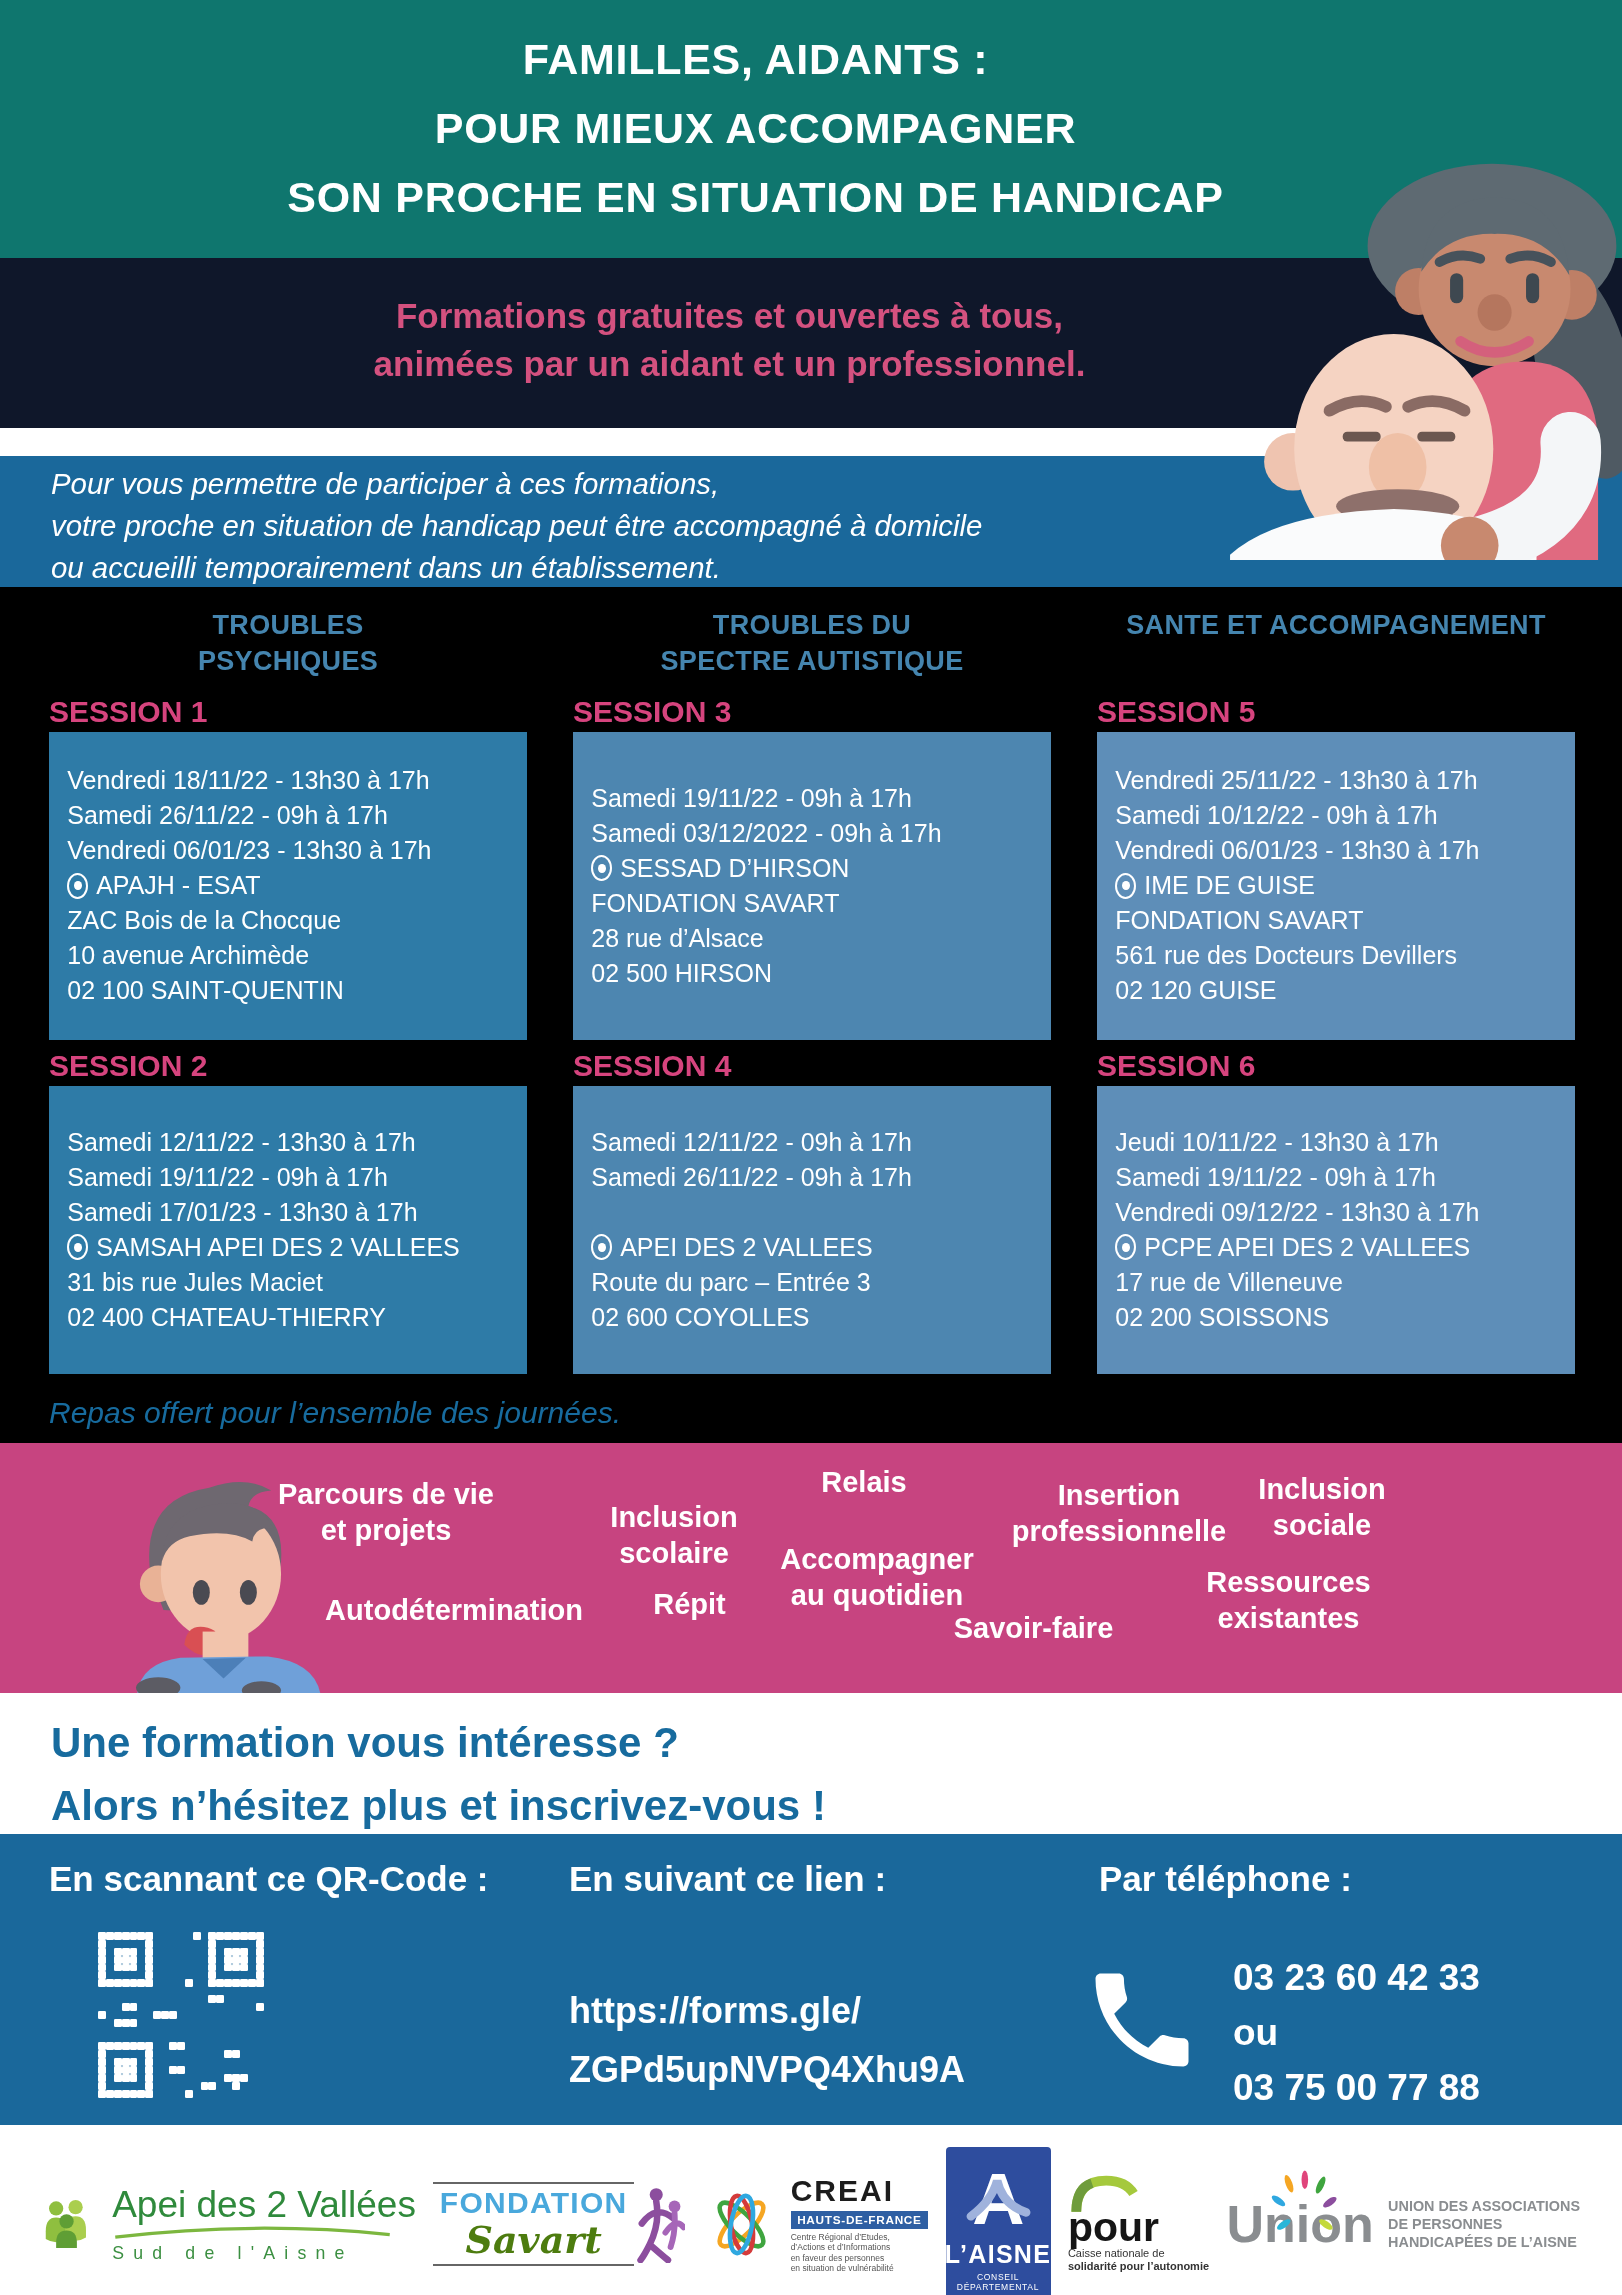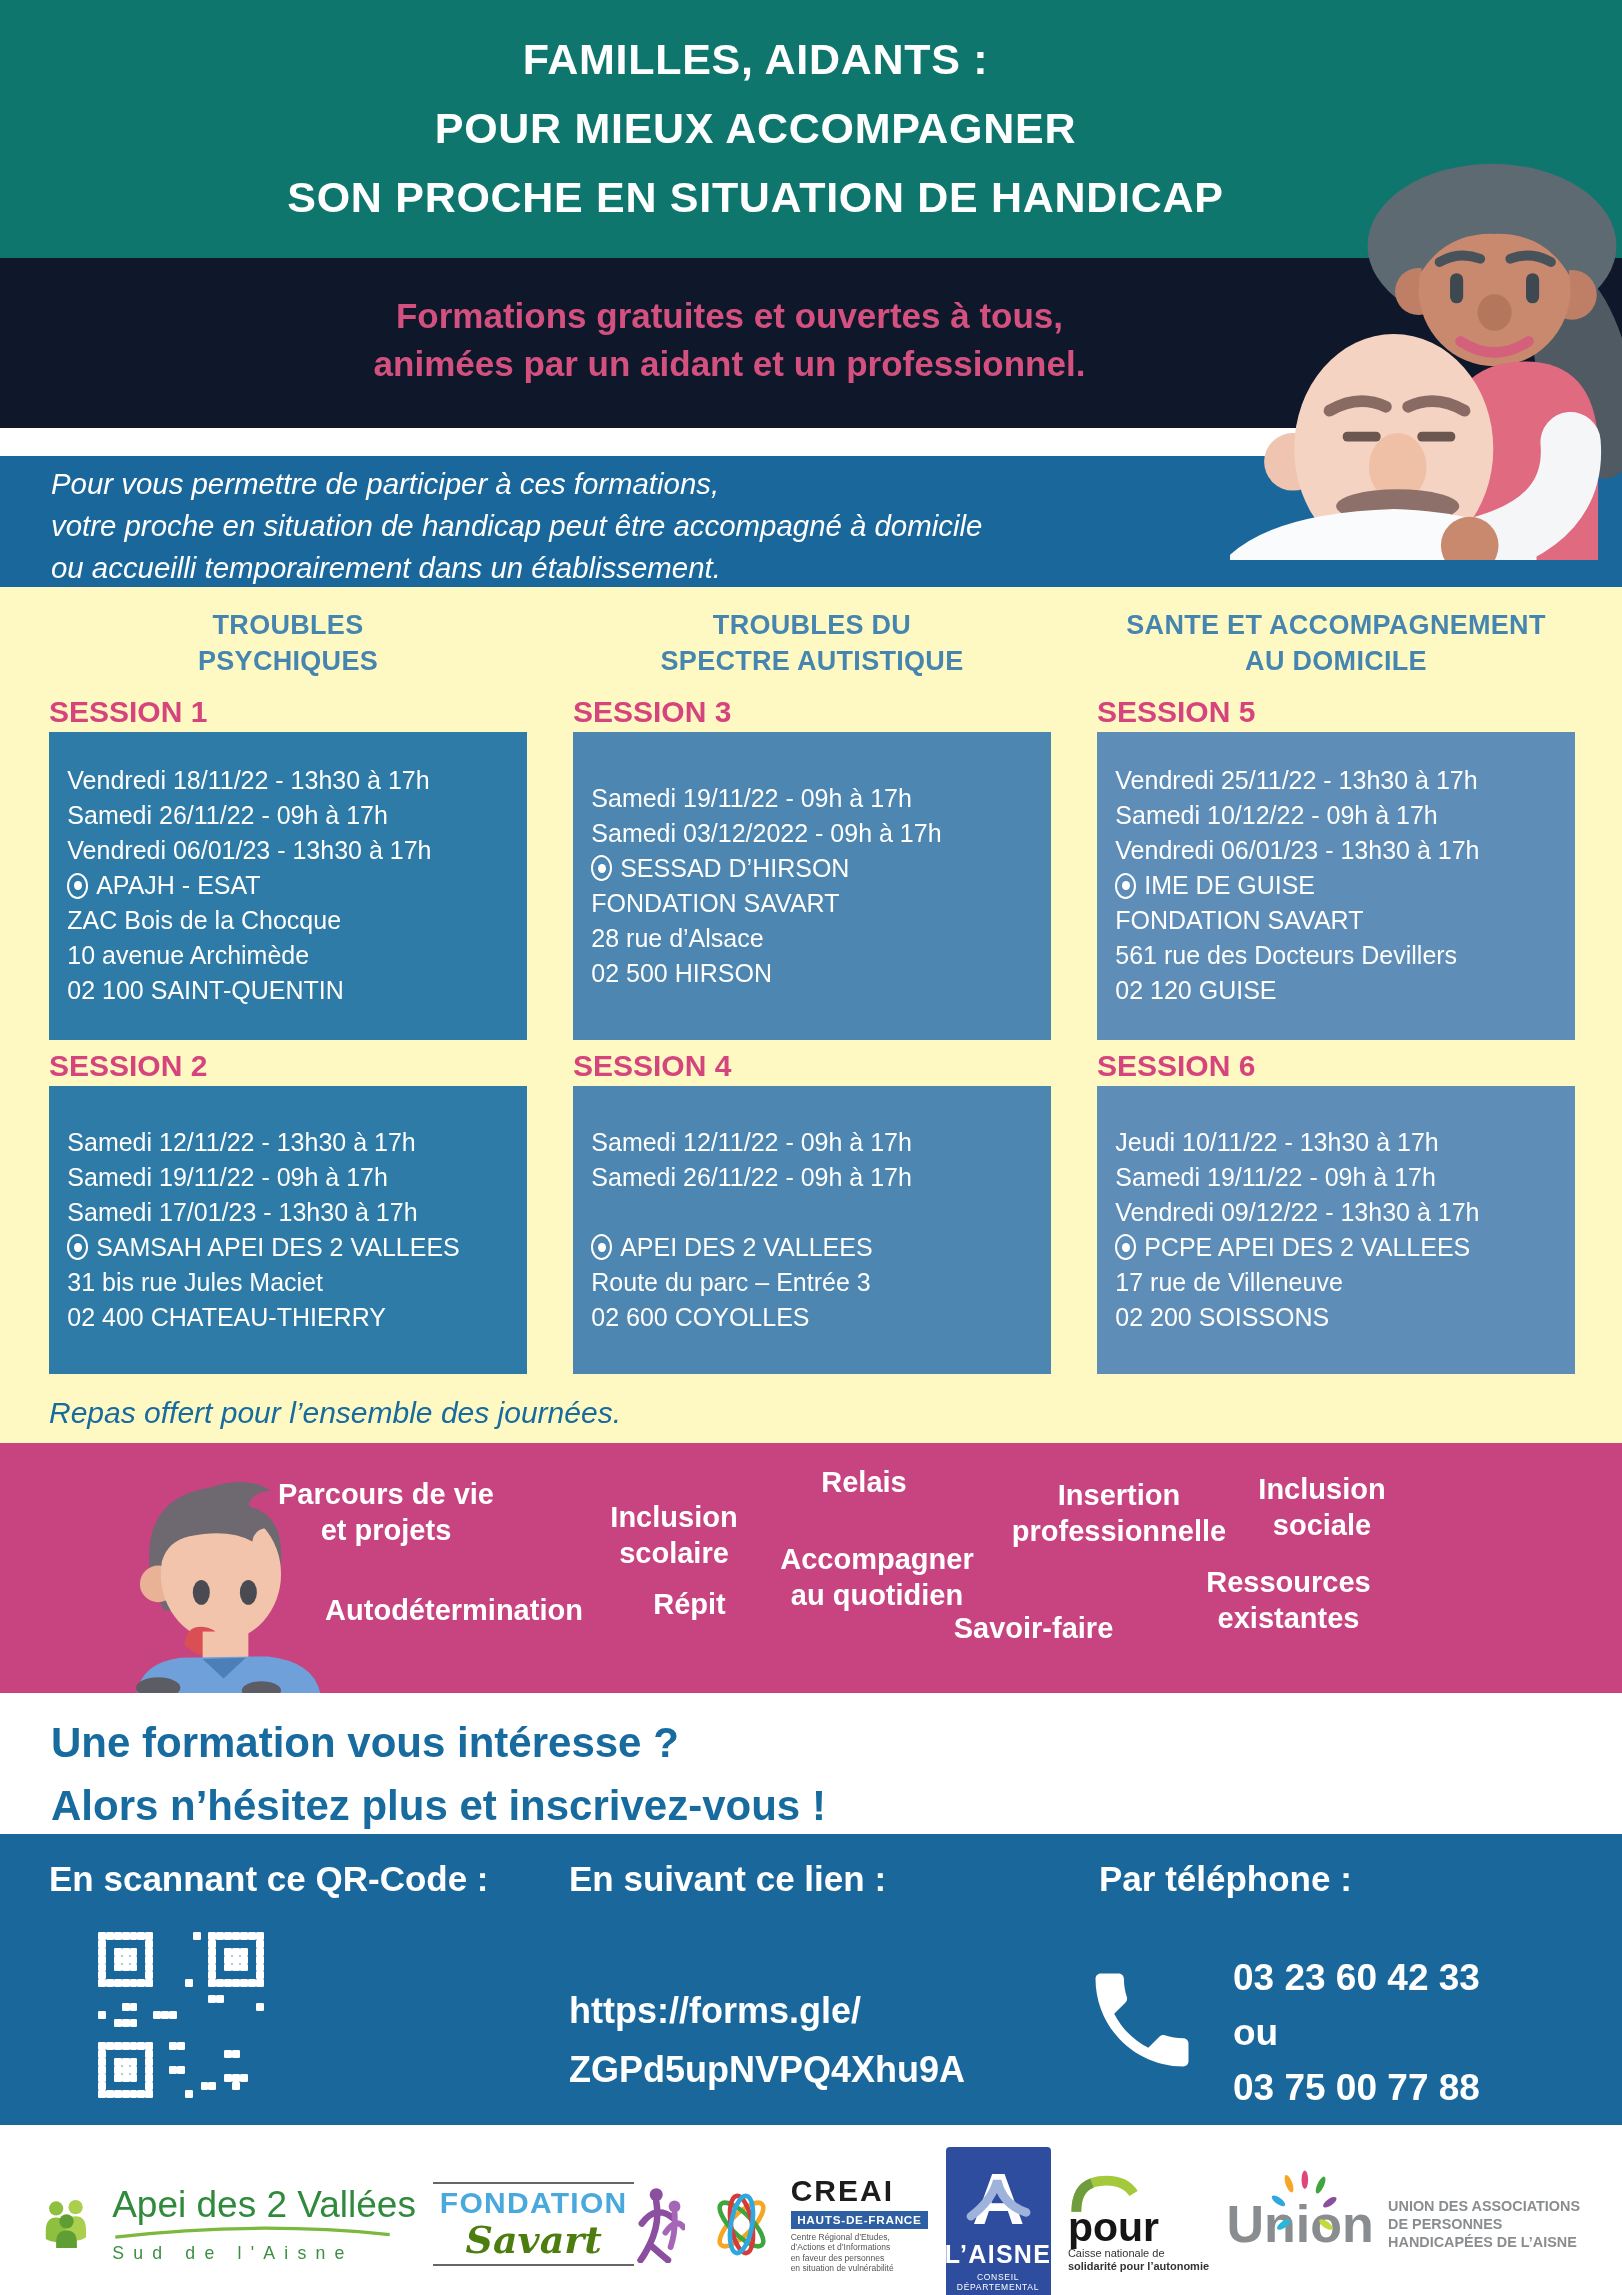--- a/index.html
+++ b/index.html
@@ -16,21 +16,21 @@
   .sub .lines{padding:34px 216px 0 52px;text-align:center;color:#D4517F;
     font-size:35px;line-height:48px;font-weight:bold;}
   
   .intro{height:131px;background:#1A689B;color:#fff;font-style:italic;
     font-size:29.4px;line-height:42px;padding-left:51px;box-sizing:border-box;padding-top:6.5px;margin-top:28px;}
 
   
   .duo{position:absolute;top:154px;right:0;z-index:5;}
 
   
-  .program{height:856px;background:#fef9c3;box-sizing:border-box;padding:19.6px 49px 0 49px;}
+  .program{height:856px;background:#000000;box-sizing:border-box;padding:19.6px 49px 0 49px;}
   .pcols{display:flex;gap:46px;}
   .pcol{width:478px;flex:0 0 478px;}
   .ctitle{height:72px;margin-bottom:16.4px;text-align:center;color:#4585AF;
     font-weight:bold;font-size:27px;line-height:36px;letter-spacing:0.3px;}
   .slabel{height:33px;font-size:30px;line-height:33px;font-weight:bold;color:#D6447E;margin-bottom:3.9px;}
   .slabel.second{margin-top:9.2px;}
   .box{box-sizing:border-box;height:308px;padding:13px 18.3px;color:#fff;font-size:25px;line-height:35px;
     display:flex;flex-direction:column;justify-content:center;}
   .box.rowb{height:288px;}
   .pcol:nth-child(1) .box{background:#2E7BA7;}
@@ -218,21 +218,20 @@
               <span>APEI DES 2 VALLEES</span>
             </div>
           <div class="bl">Route du parc – Entrée 3</div>
           <div class="bl">02 600 COYOLLES</div>
         </div>
       </div>
 
       <div class="pcol">
         <div class="ctitle">
           <div>SANTE ET ACCOMPAGNEMENT</div>
-          <div>AU DOMICILE</div>
         </div>
         <div class="slabel">SESSION 5</div>
         <div class="box">
           <div class="bl">Vendredi 25/11/22 - 13h30 à 17h</div>
           <div class="bl">Samedi 10/12/22 - 09h à 17h</div>
           <div class="bl">Vendredi 06/01/23 - 13h30 à 17h</div>
           <div class="bl venue">
               <span class="loc"></span>
               <span>IME DE GUISE</span>
             </div>

